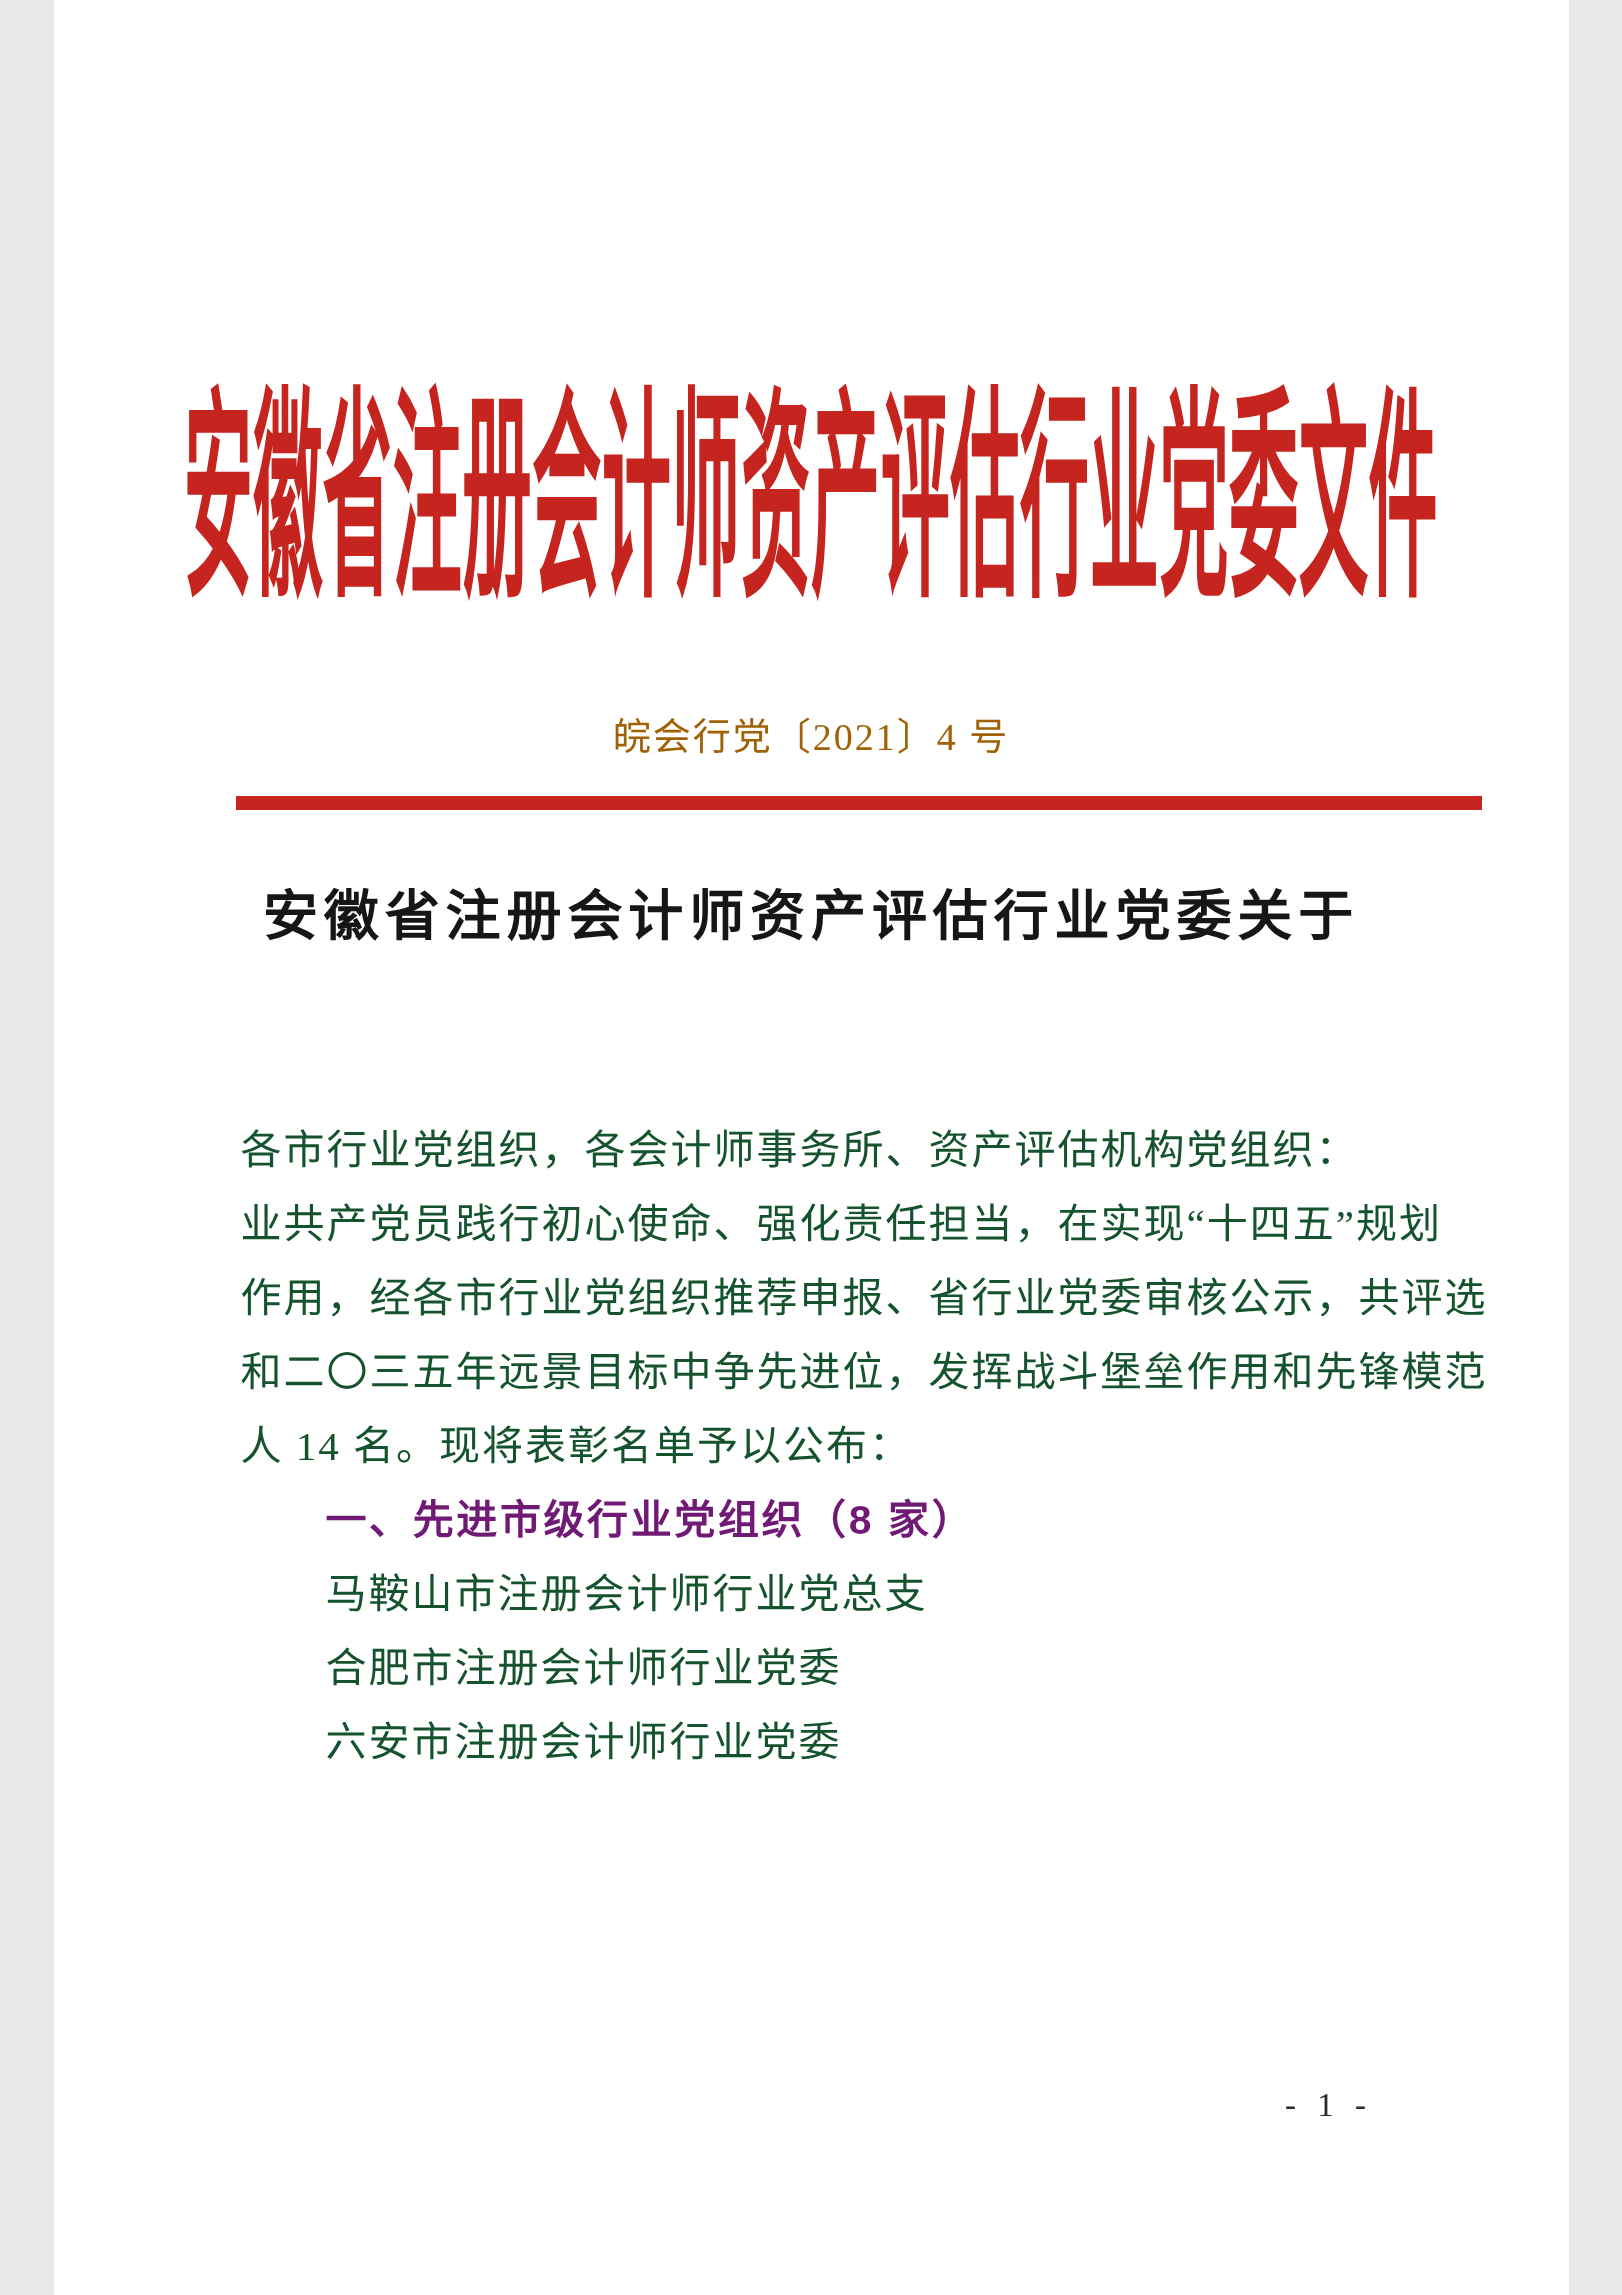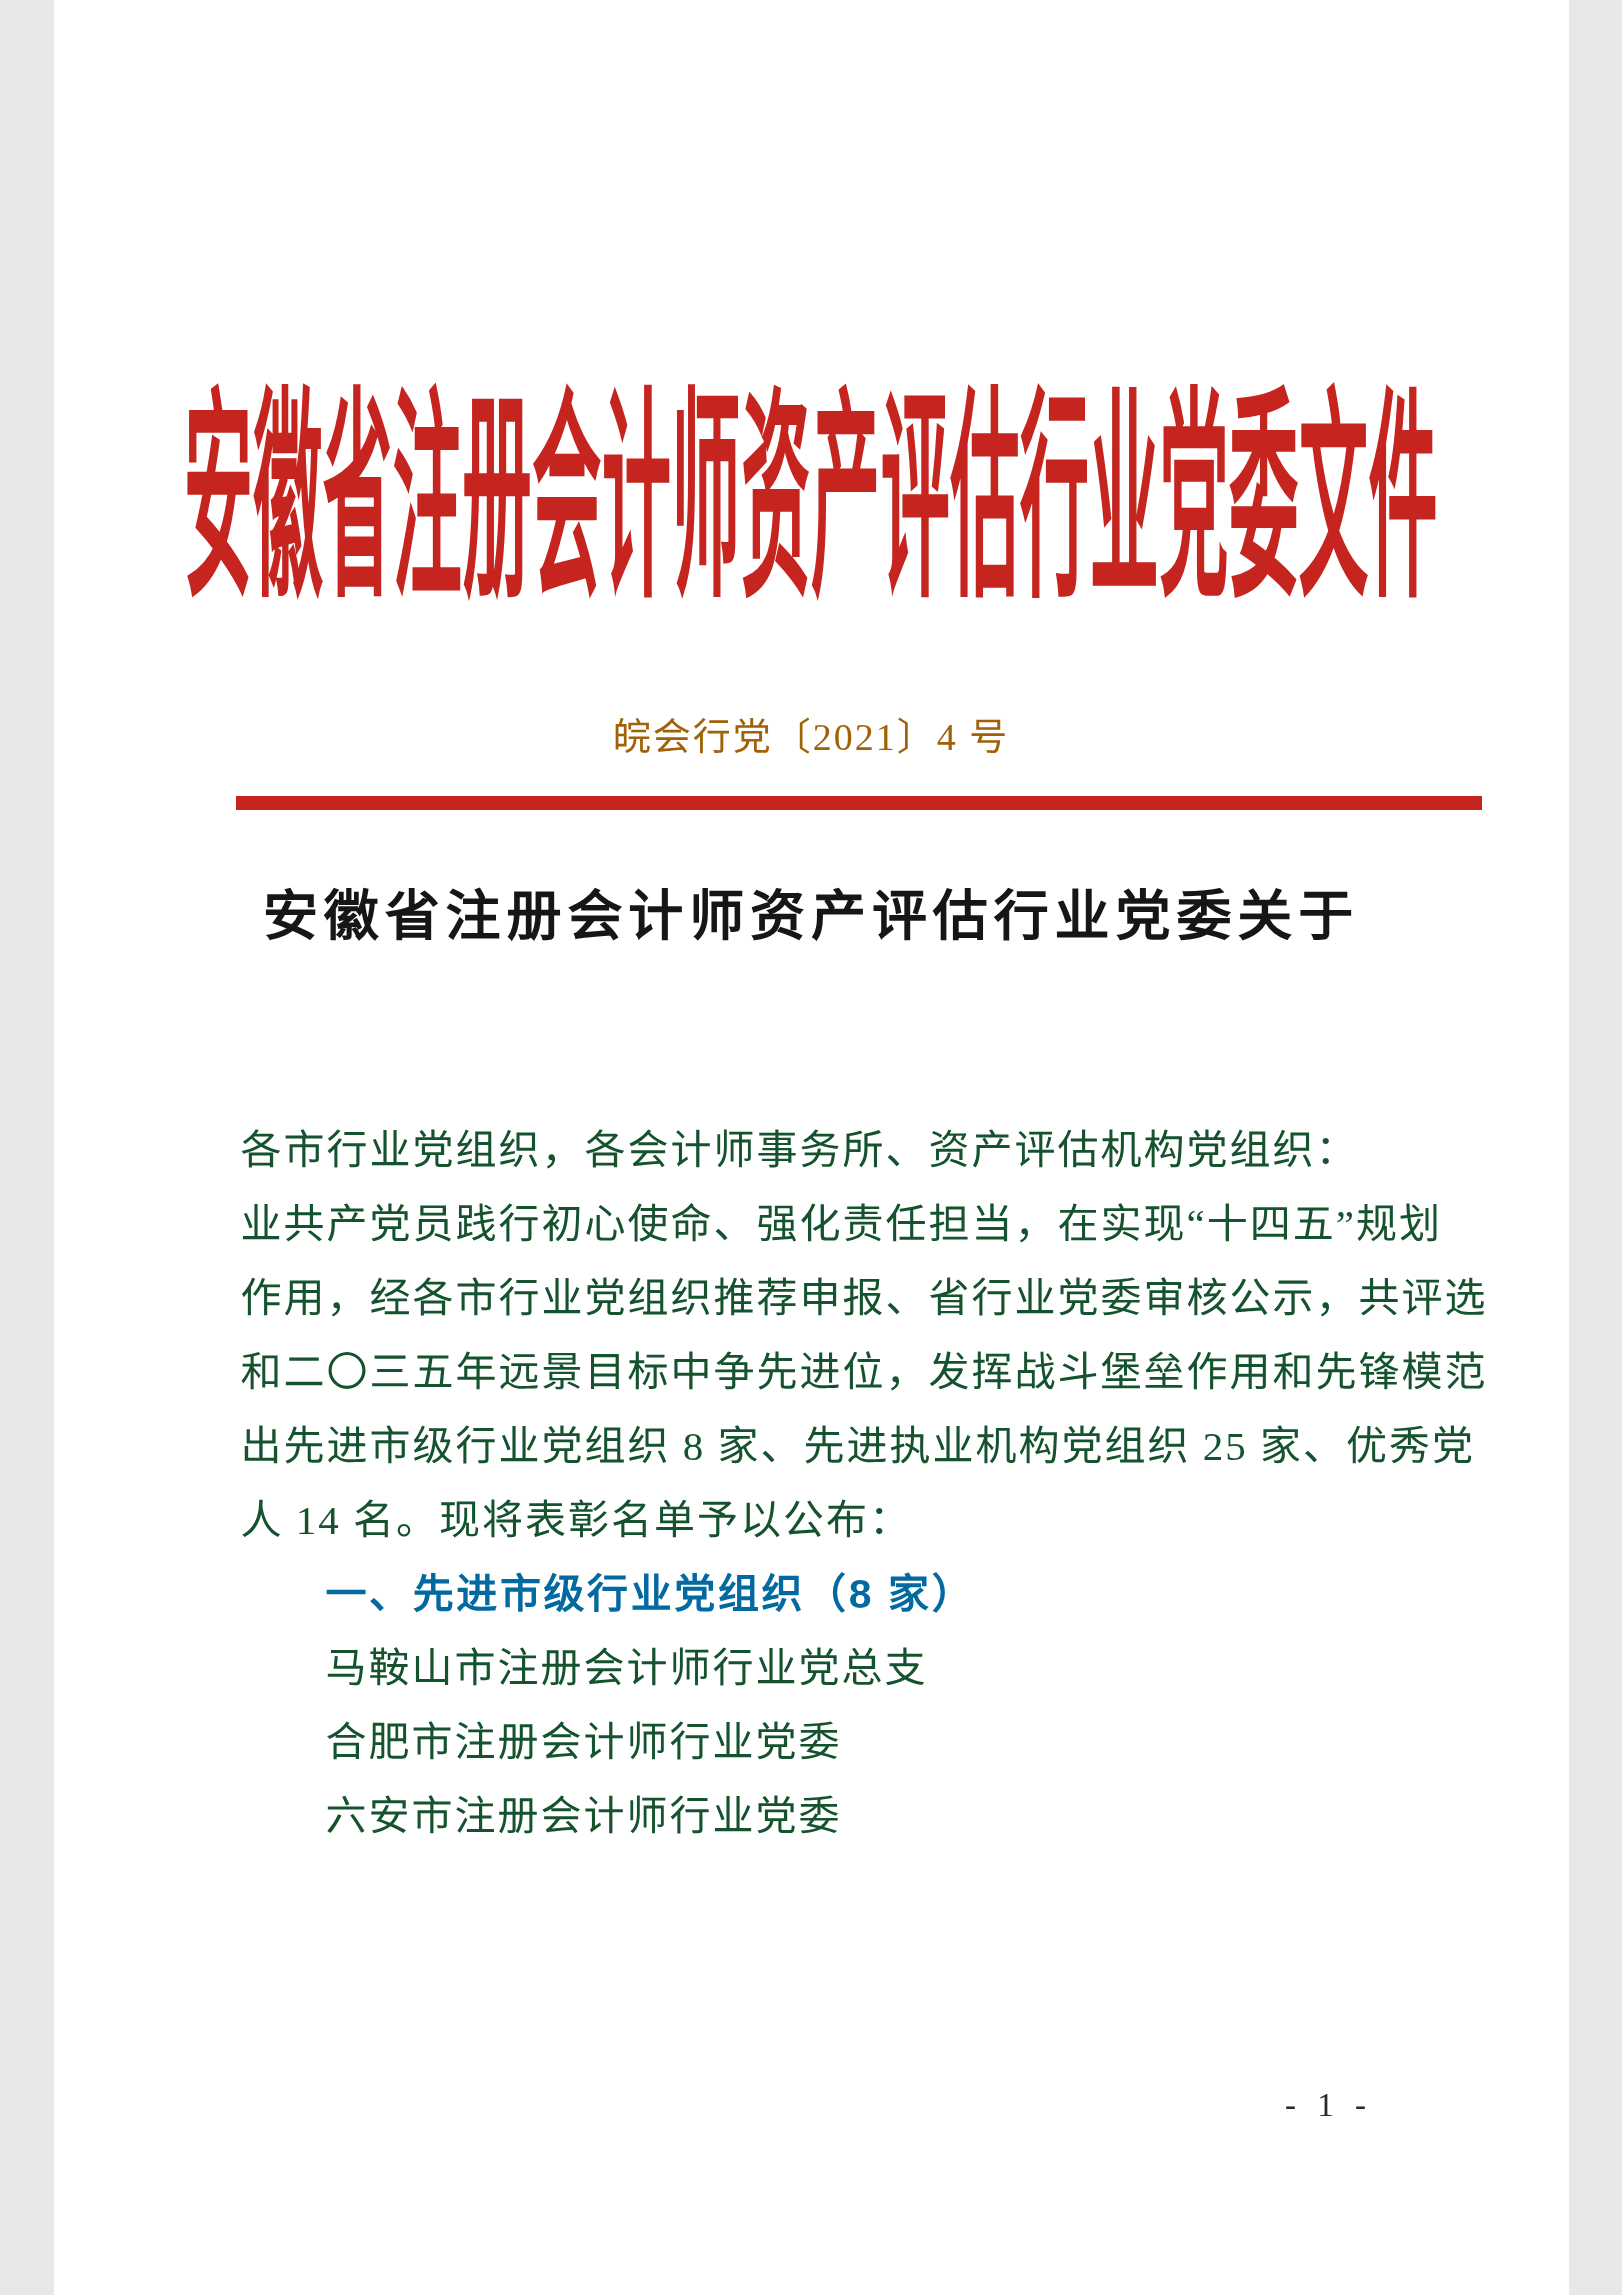--- a/index.html
+++ b/index.html
@@ -82,21 +82,21 @@
     white-space: nowrap;
     color: #14532d;
   }
   .line.indent {
     padding-left: 85px;
   }
   .line.heading {
     font-family: "Liberation Sans", "DejaVu Sans", sans-serif;
     font-weight: 700;
     letter-spacing: 2.6px;
-    color: #0369a1;
+    color: #701a75;
   }
   .page-num {
     position: absolute;
     top: 2087px;
     right: 196px;
     font-size: 33px;
     letter-spacing: 6.5px;
     color: #2a2a2a;
     white-space: nowrap;
   }
@@ -116,21 +116,20 @@
 
   <div class="doc-title">
     <div>安徽省注册会计师资产评估行业党委关于</div>
   </div>
 
   <div class="body-block">
     <div class="line">各市行业党组织，各会计师事务所、资产评估机构党组织：</div>
     <div class="line">业共产党员践行初心使命、强化责任担当，在实现“十四五”规划</div>
     <div class="line">作用，经各市行业党组织推荐申报、省行业党委审核公示，共评选</div>
     <div class="line">和二〇三五年远景目标中争先进位，发挥战斗堡垒作用和先锋模范</div>
-    <div class="line">出先进市级行业党组织 8 家、先进执业机构党组织 25 家、优秀党</div>
     <div class="line">人 14 名。现将表彰名单予以公布：</div>
     <div class="line indent heading">一、先进市级行业党组织（8 家）</div>
     <div class="line indent">马鞍山市注册会计师行业党总支</div>
     <div class="line indent">合肥市注册会计师行业党委</div>
     <div class="line indent">六安市注册会计师行业党委</div>
   </div>
 
   <div class="page-num">- 1 -</div>
 
 </div>

